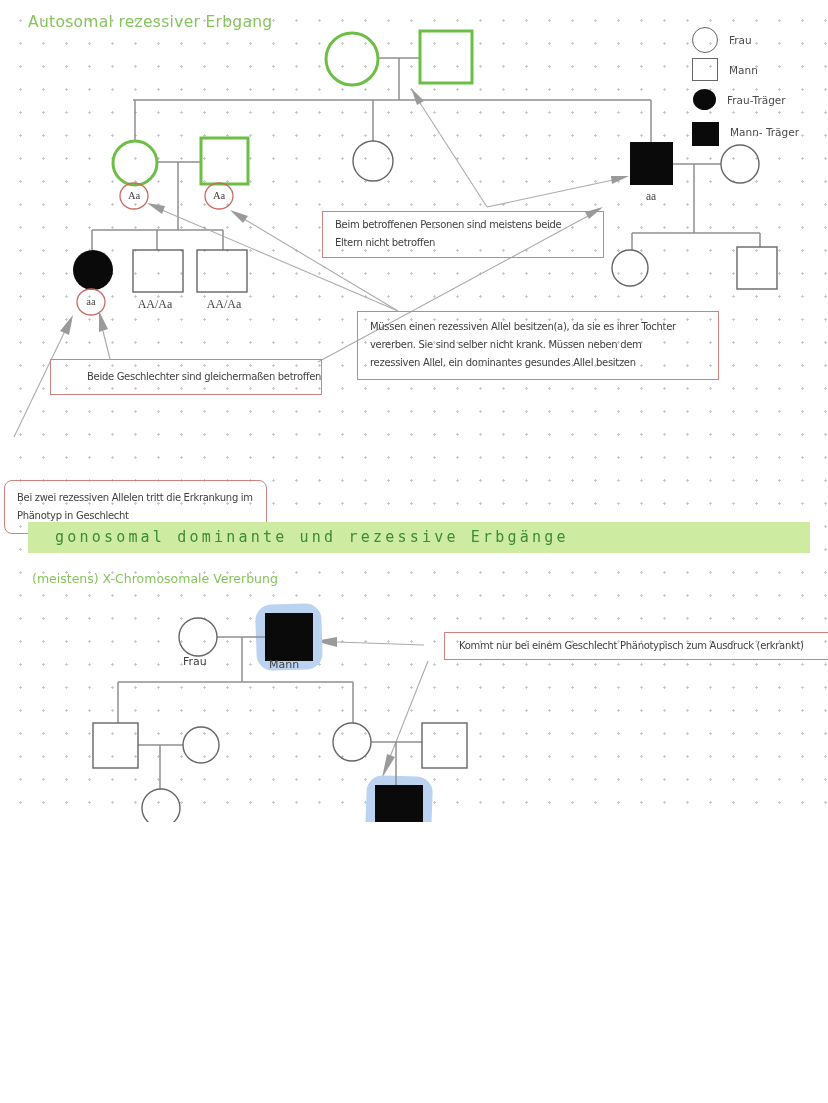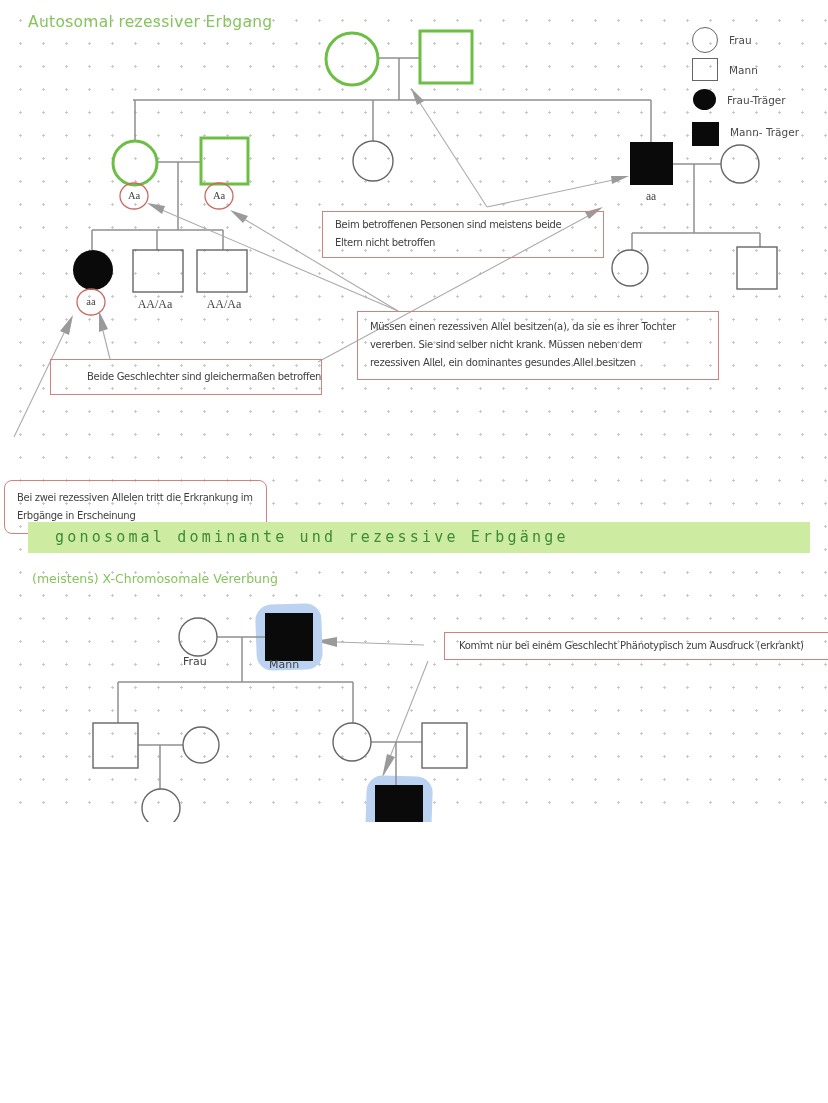--- a/index.html
+++ b/index.html
@@ -167,21 +167,21 @@
     <div class="ann-line">vererben. Sie sind selber nicht krank. Müssen neben dem</div>
     <div class="ann-line">rezessiven Allel, ein dominantes gesundes Allel besitzen</div>
   </div>
 
   <div class="ann-box" style="left:50px;top:359px;width:272px;padding:9px 0 9px 36px;box-sizing:border-box;">
     <div class="ann-line" style="line-height:16px;">Beide Geschlechter sind gleichermaßen betroffen</div>
   </div>
 
   <div class="ann-box" style="left:4px;top:436px;width:263px;padding:8px 0 8px 12px;border-radius:8px;box-sizing:border-box;margin-top:44px;">
     <div class="ann-line">Bei zwei rezessiven Allelen tritt die Erkrankung im</div>
-    <div class="ann-line">Erbgänge in Erscheinung</div>
+    <div class="ann-line">Phänotyp in Geschlecht</div>
   </div>
 
   <div class="band">gonosomal dominante und rezessive Erbgänge</div>
   <div class="abs hw green-hw subtitle" style="left:32px;top:571px;">(meistens) X-Chromosomale Vererbung</div>
 
   <div class="abs hw person-label" style="left:183px;top:655px;">Frau</div>
   <div class="abs hw person-label" style="left:269px;top:658px;">Mann</div>
 
   <div class="ann-box" style="left:444px;top:632px;width:390px;padding:5px 0 5px 14px;box-sizing:border-box;">
     <div class="ann-line" style="line-height:16px;">Kommt nur bei einem Geschlecht Phänotypisch zum Ausdruck (erkrankt)</div>

